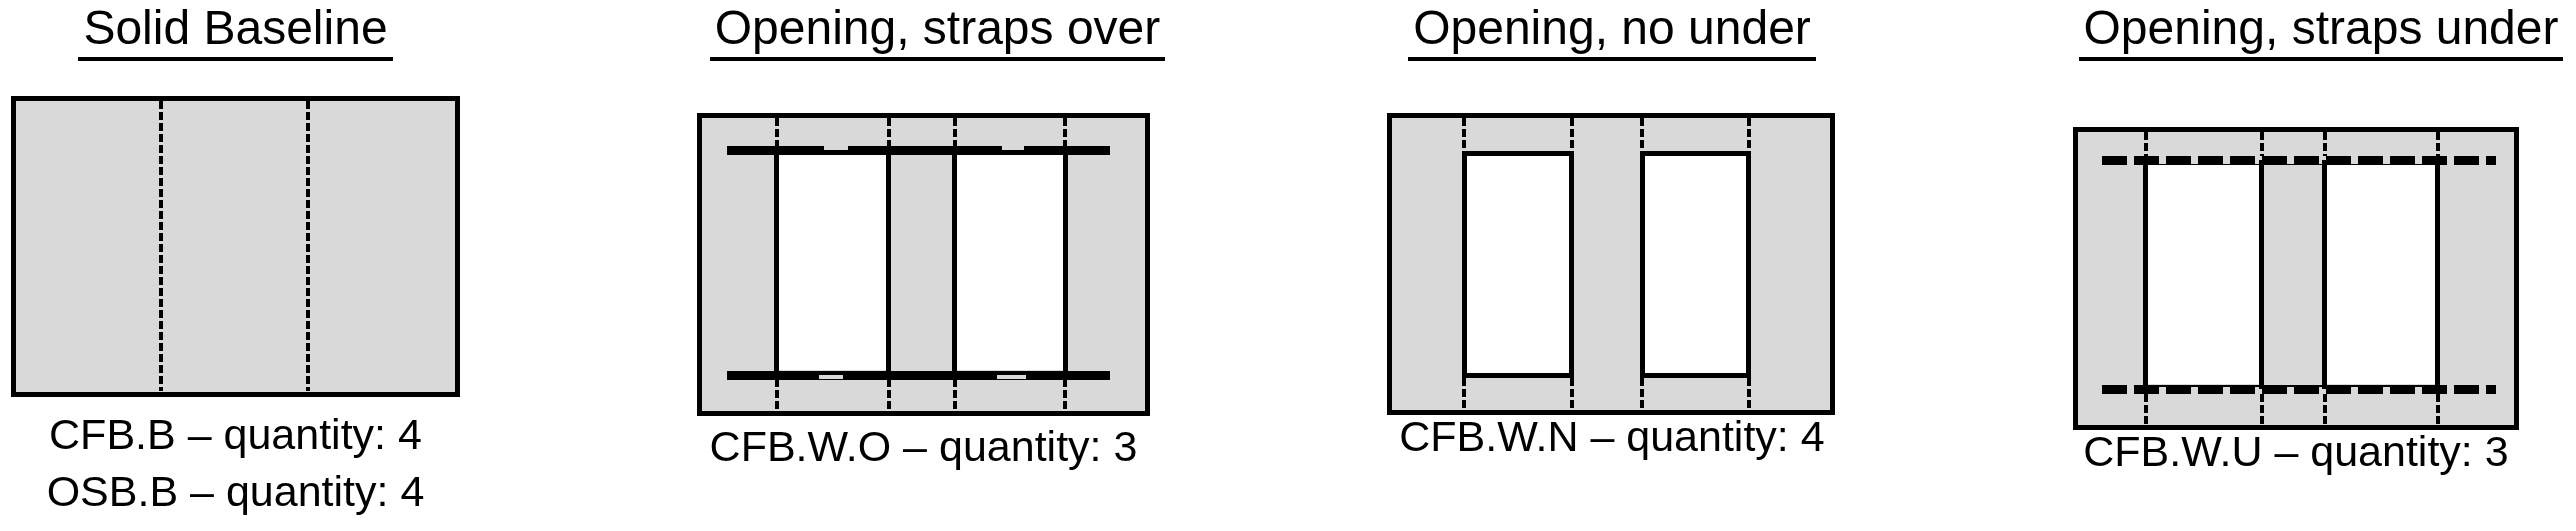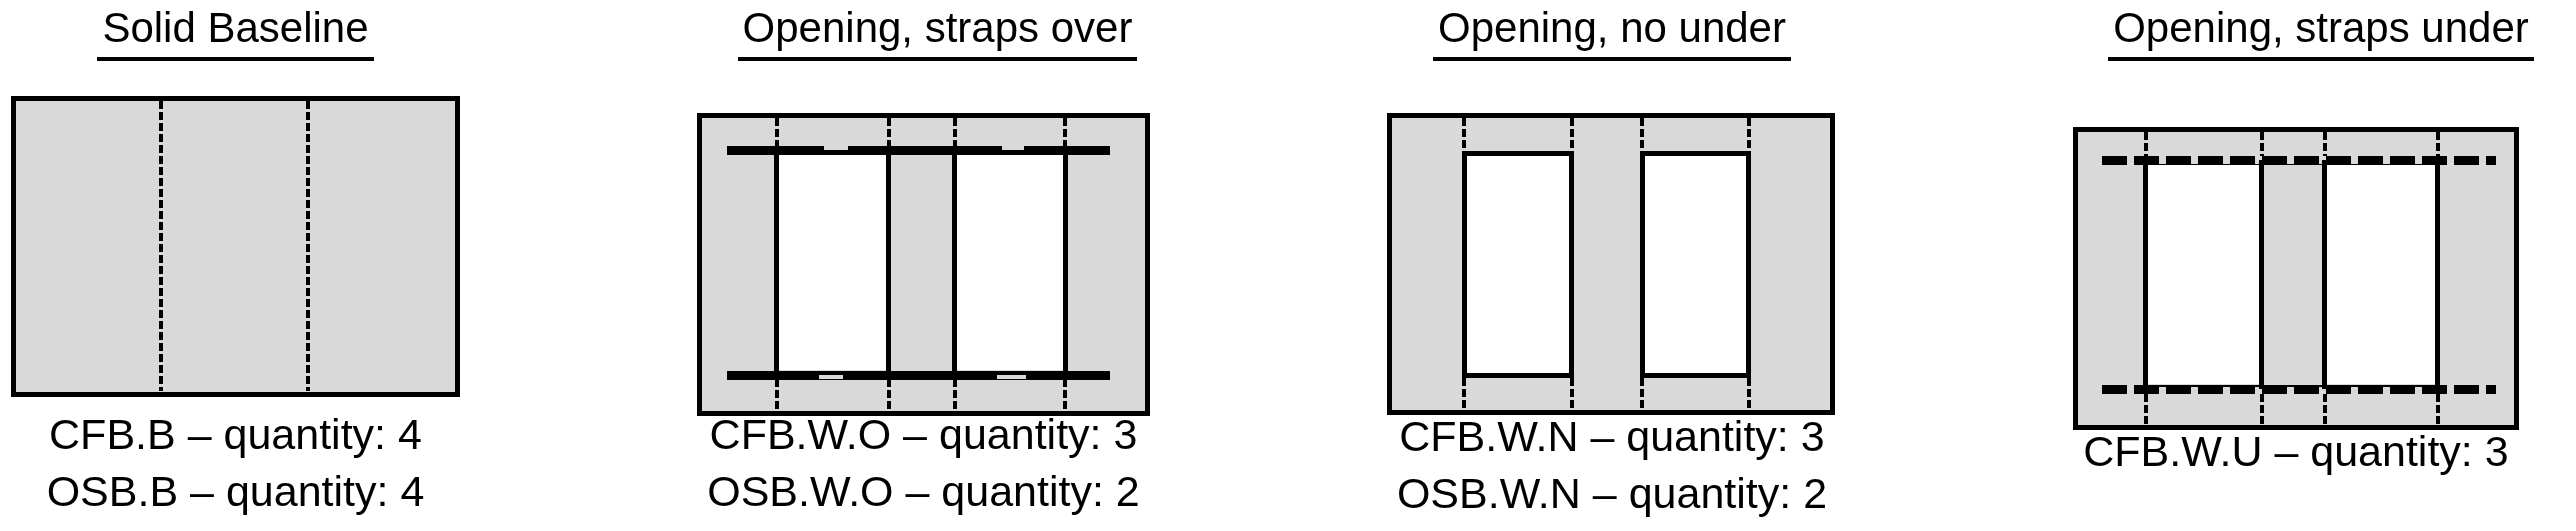--- a/index.html
+++ b/index.html
@@ -16,21 +16,21 @@
     color:var(--ink);
     overflow:hidden;
   }
   .title-row{
     position:absolute;top:1.2px;
     text-align:center;
     white-space:nowrap;
   }
   .title{
     display:inline-block;
-    font-size:42px;line-height:54px;
+    font-size:48px;line-height:54px;
     border-bottom:4.3px solid var(--ink);
     padding:0 5px 1.9px 5px;
   }
   .wall{
     position:absolute;
     box-sizing:border-box;
     border:5.6px solid var(--ink);
     background:var(--panel-fill);
   }
   .wall *{position:absolute;}
@@ -102,23 +102,22 @@
 
       <div class="seam" style="left:73px;top:0;height:28px;"></div>
       <div class="seam" style="left:185px;top:0;height:28px;"></div>
       <div class="seam" style="left:251px;top:0;height:28px;"></div>
       <div class="seam" style="left:361px;top:0;height:28px;"></div>
       <div class="seam" style="left:73px;top:261px;height:30px;"></div>
       <div class="seam" style="left:185px;top:261px;height:30px;"></div>
       <div class="seam" style="left:251px;top:261px;height:30px;"></div>
       <div class="seam" style="left:361px;top:261px;height:30px;"></div>
     </div>
-    <div class="caption-row" style="left:635px;width:577px;top:406px;">
+    <div class="caption-row" style="left:635px;width:577px;top:418px;">
       <div>CFB.W.O – quantity: 3</div>
-      <div>OSB.W.O – quantity: 2</div>
     </div>
   </section>
 
   <section>
     <div class="title-row" style="left:1326px;width:572px;">
       <span class="title">Opening, no under</span>
     </div>
     <div class="wall" style="left:1387px;top:113px;width:448px;height:302px;">
 
       <div class="opening-framed" style="left:70px;top:33px;width:112px;height:227px;"></div>
@@ -127,22 +126,21 @@
       <div class="seam" style="left:70px;top:0;height:33px;"></div>
       <div class="seam" style="left:178px;top:0;height:33px;"></div>
       <div class="seam" style="left:248px;top:0;height:33px;"></div>
       <div class="seam" style="left:355px;top:0;height:33px;"></div>
       <div class="seam" style="left:70px;top:260px;height:31px;"></div>
       <div class="seam" style="left:178px;top:260px;height:31px;"></div>
       <div class="seam" style="left:248px;top:260px;height:31px;"></div>
       <div class="seam" style="left:355px;top:260px;height:31px;"></div>
     </div>
     <div class="caption-row" style="left:1326px;width:572px;top:408px;">
-      <div>CFB.W.N – quantity: 3</div>
-      <div>OSB.W.N – quantity: 2</div>
+      <div>CFB.W.N – quantity: 4</div>
     </div>
   </section>
 
   <section>
     <div class="title-row" style="left:2036px;width:570px;">
       <span class="title">Opening, straps under</span>
     </div>
     <div class="wall" style="left:2073px;top:127px;width:446px;height:303px;">
 
       <div class="opening" style="left:70px;top:33px;width:111px;height:219px;"></div>

